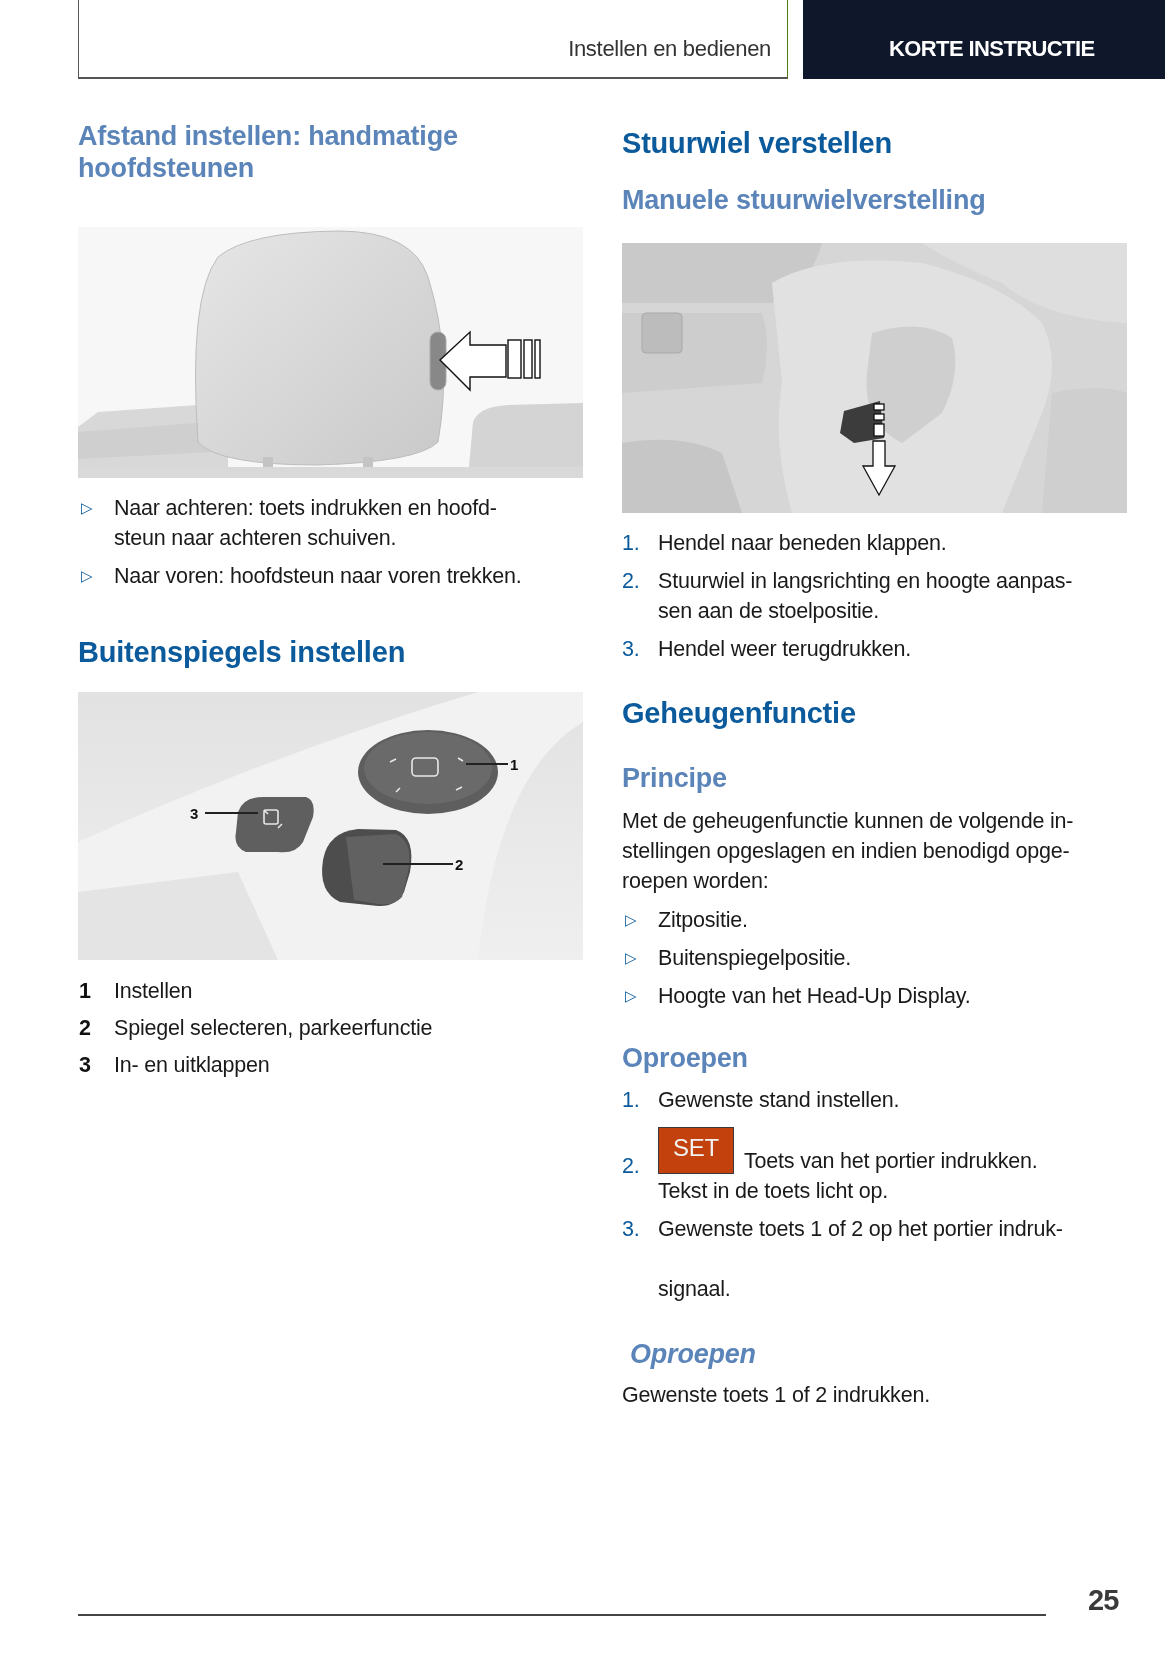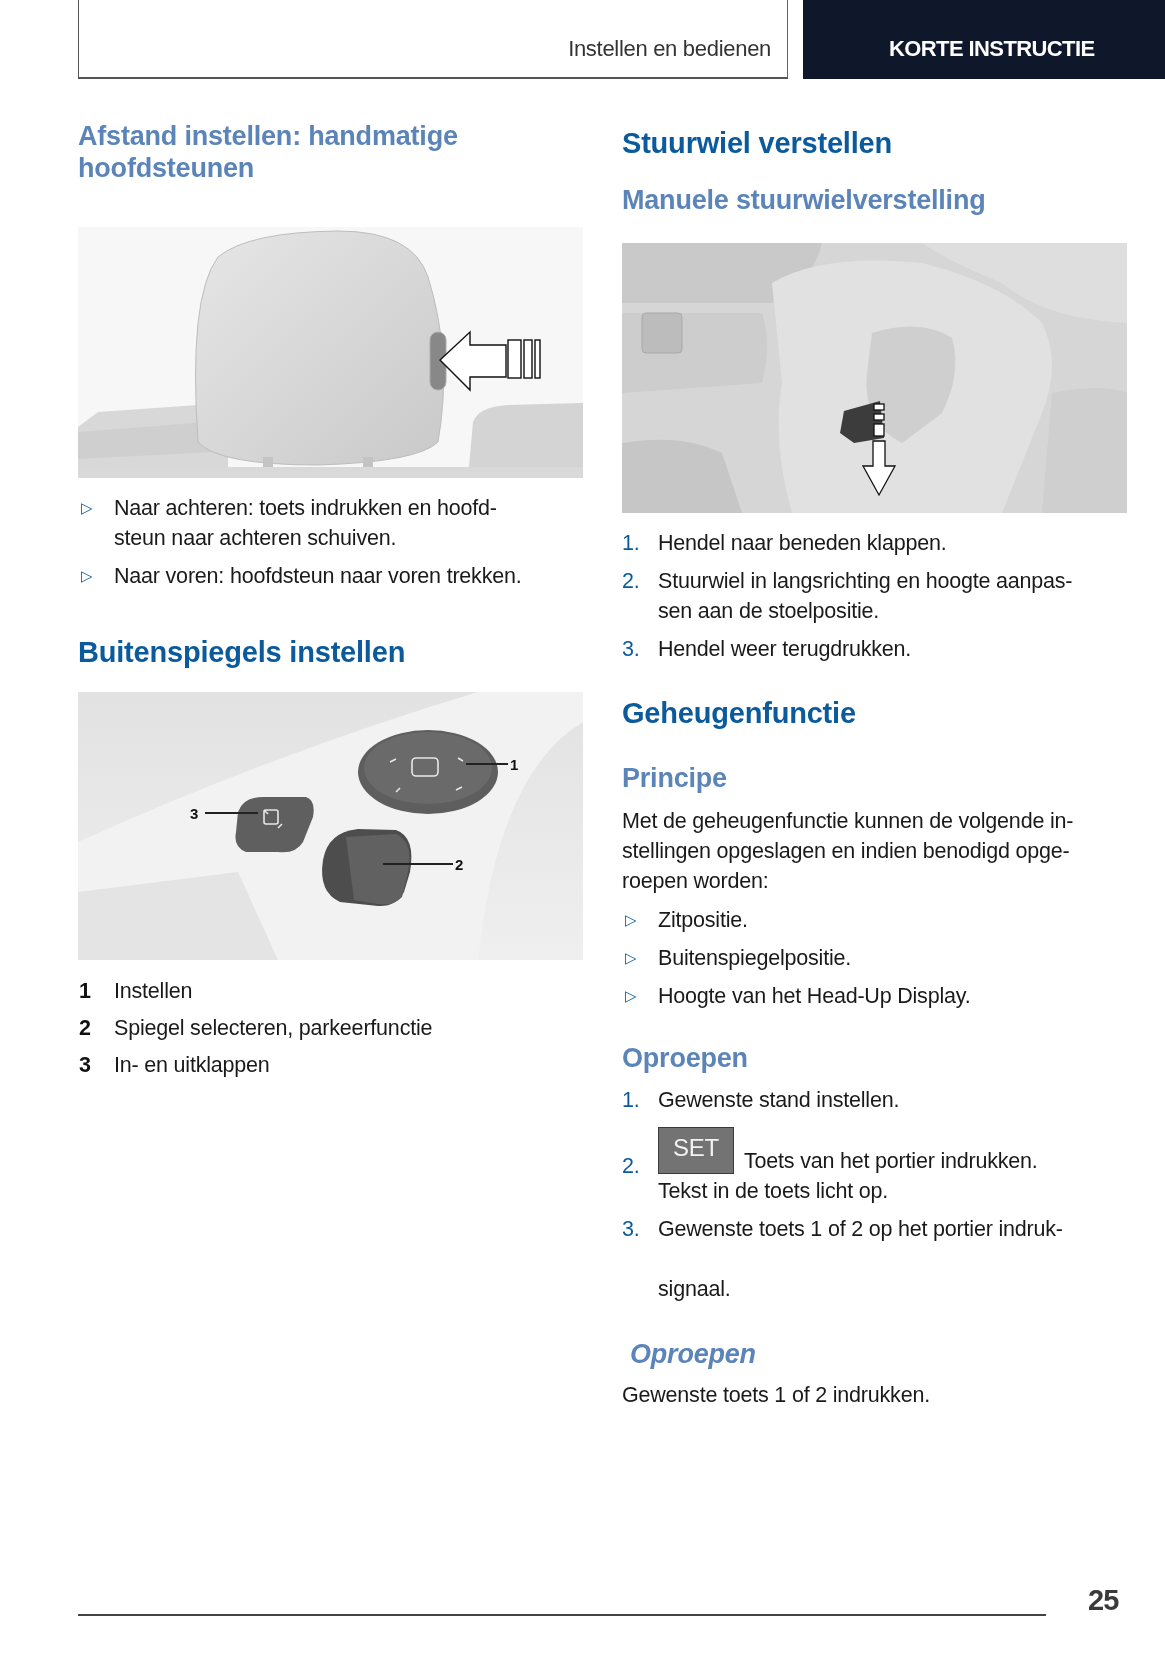--- a/index.html
+++ b/index.html
@@ -39,21 +39,21 @@
   .bullets li { margin-bottom: 8px; }
   .steps li { margin-bottom: 8px; }
   .legend li { margin-bottom: 7px; }
   .bullet-mark {
     position: absolute; left: 3px; top: 0; color: #0a5a9c; font-size: 15px; line-height: 30px;
   }
   .step-num { position: absolute; left: 0; top: 0; color: #0a5a9c; }
   .legend-num { position: absolute; left: 1px; top: 0; font-weight: bold; color: #111; }
 
   .set-key {
-    display: inline-block; width: 76px; height: 47px; background: #737373; border: 1px solid #3a3a3a;
+    display: inline-block; width: 76px; height: 47px; background: #c2410c; border: 1px solid #3a3a3a;
     color: #f2f2f2; font-size: 24px; text-align: center; line-height: 40px; vertical-align: bottom;
     margin-right: 10px; position: relative; top: -2px;
   }
 
   
   .footer-rule { position: absolute; left: 78px; top: 1614px; width: 968px; height: 2px; background: #444; }
   .page-num { position: absolute; left: 1088px; top: 1584px; font-size: 29px; font-weight: bold; color: #3a3a3a; letter-spacing: -1px; }
 </style>
 </head>
 <body>

